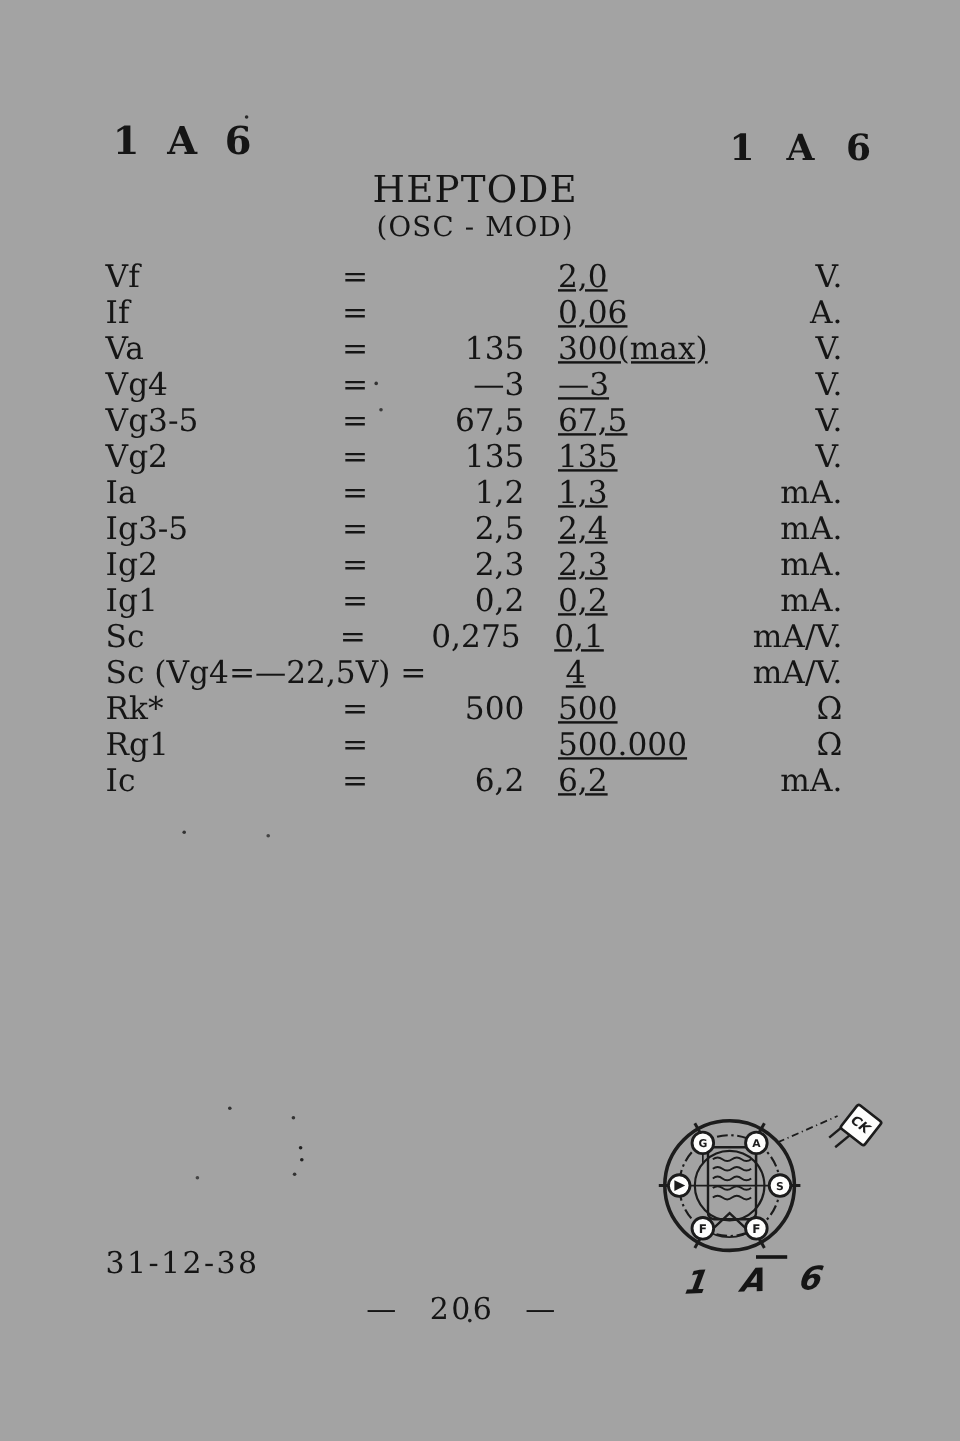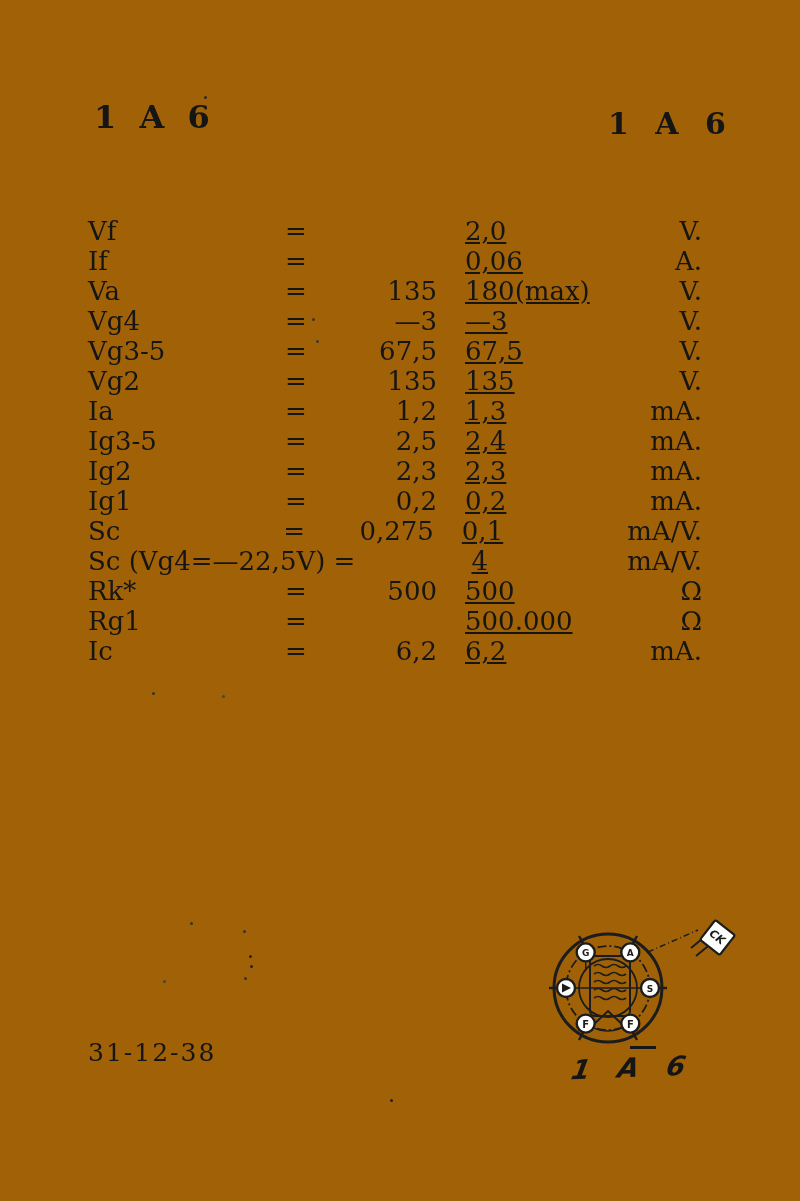--- a/index.html
+++ b/index.html
@@ -1,18 +1,18 @@
 <!DOCTYPE html>
 <html><head>
 <meta charset="utf-8">
 <style>
   html,body { margin:0; padding:0; background:#888; }
   .page {
     position:relative; width:800px; height:1201px; margin:0 auto;
-    background:#a16207; color:#151515; overflow:hidden;
+    background:#a3a3a3; color:#151515; overflow:hidden;
     font-family:"DejaVu Serif", serif;
   }
   .hdr-left  { position:absolute; left:94px;  top:98px;  font-size:32px; font-weight:bold; letter-spacing:6px; }
   .hdr-right { position:absolute; left:608px; top:106px; font-size:30px; font-weight:bold; letter-spacing:8px; }
   .title-block { position:absolute; left:0; top:140px; width:792px; text-align:center; }
   .title    { font-size:31px; letter-spacing:1px; }
   .subtitle { font-size:23px; margin-top:1px; letter-spacing:1px; }
 
   .specs { position:absolute; left:88px; top:216px; width:614px; font-size:26px; }
   .row { display:flex; height:30px; align-items:baseline; white-space:nowrap; }
@@ -47,41 +47,45 @@
                        186px 1003px 0 0 #222; }
 </style>
 </head>
 <body>
 
 <div class="page">
 
   <div class="hdr-left">1 A 6</div>
   <div class="hdr-right">1 A 6</div>
 
+  <div class="title-block">
+    <div class="title">HEPTODE</div>
+    <div class="subtitle">(OSC - MOD)</div>
+  </div>
 
   <div class="specs">
     <div class="row">
       <span class="c-param">Vf</span>
         <span class="c-eq">=</span>
         <span class="c-v1"></span>
         <span class="c-v2">2,0</span>
         <span class="c-unit">V.</span>
     </div>
     <div class="row">
       <span class="c-param">If</span>
         <span class="c-eq">=</span>
         <span class="c-v1"></span>
         <span class="c-v2">0,06</span>
         <span class="c-unit">A.</span>
     </div>
     <div class="row">
       <span class="c-param">Va</span>
         <span class="c-eq">=</span>
         <span class="c-v1">135</span>
-        <span class="c-v2">180(max)</span>
+        <span class="c-v2">300(max)</span>
         <span class="c-unit">V.</span>
     </div>
     <div class="row">
       <span class="c-param">Vg4</span>
         <span class="c-eq">=</span>
         <span class="c-v1">—3</span>
         <span class="c-v2">—3</span>
         <span class="c-unit">V.</span>
     </div>
     <div class="row">
@@ -155,20 +159,21 @@
     <div class="row">
       <span class="c-param">Ic</span>
         <span class="c-eq">=</span>
         <span class="c-v1">6,2</span>
         <span class="c-v2">6,2</span>
         <span class="c-unit">mA.</span>
     </div>
   </div>
 
   <div class="date-code">31-12-38</div>
+  <div class="page-num">— 206 —</div>
 
   <div class="diagram">
     <svg width="215" height="178" viewBox="0 0 215 178">
       <g fill="none" stroke="#1c1c1c">
 
         <circle cx="72" cy="76" r="54" stroke-width="3"></circle>
         <circle cx="72" cy="76" r="42" stroke-width="1.8" stroke-dasharray="9 3 2 3"></circle>
         <circle cx="72" cy="76" r="29" stroke-width="1.8"></circle>
 
         <line x1="121" y1="76" x2="131" y2="76" stroke-width="2.5"></line>

